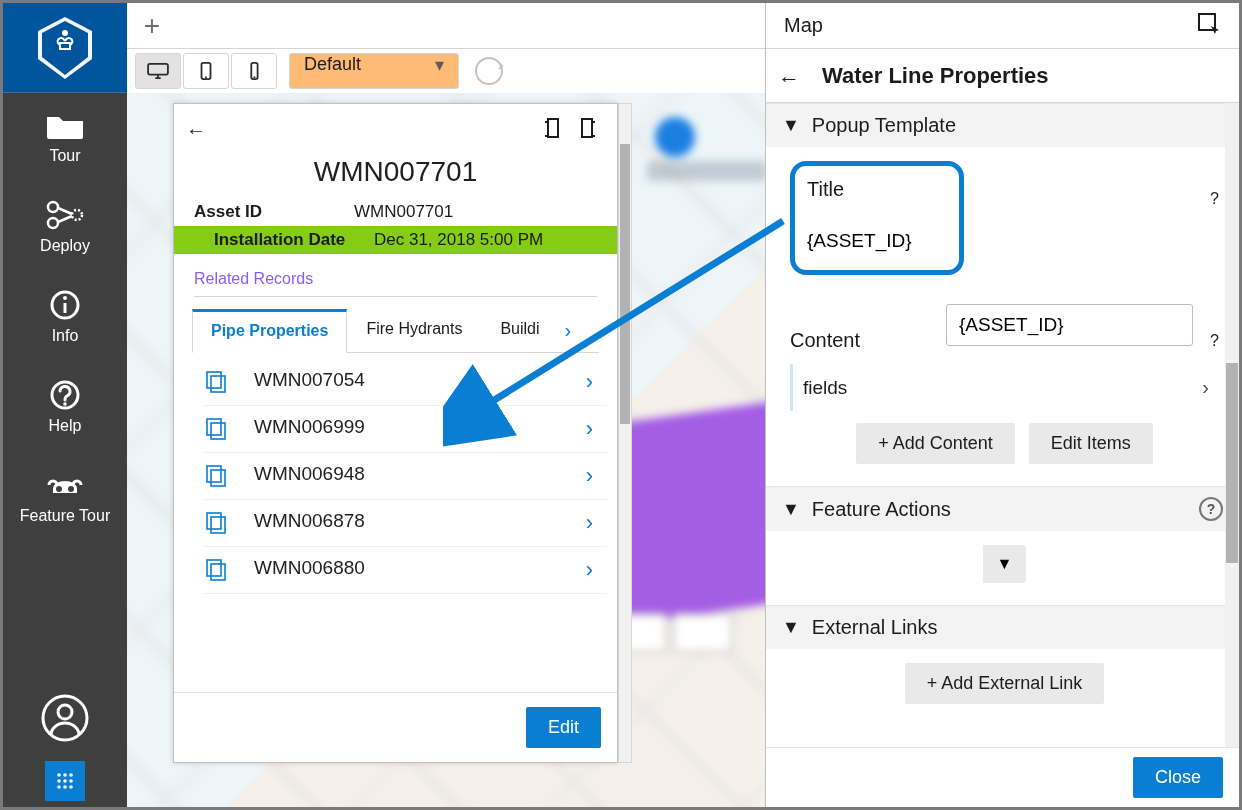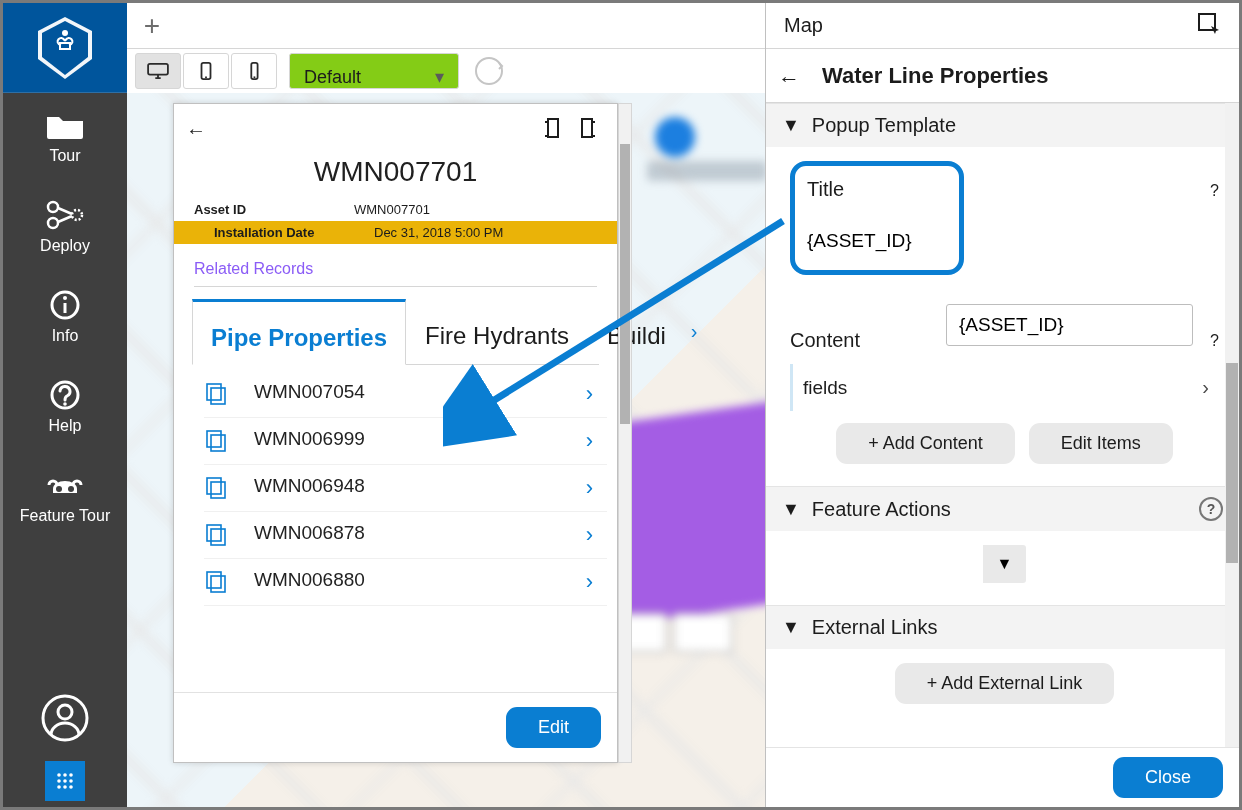--- a/index.html
+++ b/index.html
@@ -24,21 +24,21 @@
   .tabstrip { position:absolute; left:124px; right:0; top:0; height:46px; display:flex; align-items:stretch; background:#fff; border-bottom:1px solid #d6d6d6; }
   .tabstrip .tab { height:100%; padding:0 14px; display:flex; align-items:center; gap:2px; border-right:1px solid #d6d6d6; color:#0a7ed2; font-size:19px; font-weight:600; border-top:4px solid #0a7ed2; background:#fff; min-width:220px; }
   .tabstrip .tab .dots { color:#6d6d6d; padding:0 6px; }
   .tabstrip .new { width:50px; display:flex; align-items:center; justify-content:center; color:#6d6d6d; font-size:28px; cursor:pointer; }
 
   
   .toolrow { position:absolute; left:124px; top:46px; height:44px; display:flex; align-items:center; gap:2px; padding-left:8px; }
   .devbtn { width:46px; height:36px; border:1px solid #d6d6d6; background:#fff; display:flex; align-items:center; justify-content:center; border-radius:3px; }
   .devbtn.sel { background:#e2e2e2; }
   .devbtn svg { width:24px; height:18px; stroke:#2b2b2b; fill:none; stroke-width:2; }
-  .dd { margin-left:10px; height:36px; padding:0 14px; border:1px solid #d6d6d6; border-radius:3px; background:#84cc16; display:flex; align-items:flex-end; gap:12px; font-size:18px; color:#1c1c1c; min-width:170px; justify-content:space-between; }
+  .dd { margin-left:10px; height:36px; padding:0 14px; border:1px solid #d6d6d6; border-radius:3px; background:#fdba74; display:flex; align-items:flex-start; gap:12px; font-size:18px; color:#1c1c1c; min-width:170px; justify-content:space-between; }
   .dd .caret { color:#5b5b5b; }
   .rot { margin-left:10px; width:36px; height:36px; display:flex; align-items:center; justify-content:center; }
   .rot svg { width:34px; height:34px; stroke:#c5c5c5; fill:none; stroke-width:2; }
 
   
   .maparea { position:absolute; left:124px; right:474px; top:90px; bottom:0; overflow:hidden; background:linear-gradient(135deg,#edf5f9 0 60%, #f5f0e9 60% 100%); filter:none; }
   .maparea .mapblur { position:absolute; inset:0; filter:blur(4px); }
   .mapblur .greenish { position:absolute; left:250px; top:270px; width:200px; height:150px; background:#68c58a; border-radius:6px; }
   .mapblur .purple { position:absolute; left:440px; top:320px; width:260px; height:200px; background:#a45de4; border-radius:8px; transform:rotate(-8deg); }
   .mapblur .blue { position:absolute; left:300px; top:130px; width:130px; height:54px; background:#1c7fe0; border-radius:10px; }
@@ -50,40 +50,40 @@
   .mapblur .roads2 { position:absolute; left:-40px; top:-40px; width:800px; height:800px; background:repeating-linear-gradient(-45deg,transparent 0 130px,#e8e8e8 130px 138px); opacity:.5; }
 
   
   .popup { position:absolute; left:170px; top:100px; width:445px; height:660px; background:#fff; border:1px solid #c0c0c0; box-shadow:0 0 6px rgba(0,0,0,.15); display:flex; flex-direction:column; }
   .popup .ptop { height:48px; display:flex; align-items:center; justify-content:space-between; padding:0 12px; }
   .popup .ptop .backarr { font-size:20px; color:#1c1c1c; cursor:pointer; }
   .popup .ptop .ricons { display:flex; gap:18px; }
   .popup .ptop .ricons .ic { width:26px; height:26px; display:flex; align-items:center; justify-content:center; }
   .popup .ptop .ricons svg { width:24px; height:22px; stroke:#1c1c1c; fill:none; stroke-width:2; }
   .popup h2 { margin:4px 0 10px; text-align:center; font-size:28px; font-weight:500; color:#202020; }
-  .popup .fieldrow { display:flex; padding:4px 20px; font-size:13px; }
-  .popup .fieldrow.alt { background:#eab308;padding-left:40px; }
+  .popup .fieldrow { display:flex; padding:4px 20px; font-size:17px; }
+  .popup .fieldrow.alt { background:#84cc16;padding-left:40px; }
   .popup .fieldrow .lbl { flex:0 0 160px; font-weight:600; }
   .popup .section { padding:16px 20px 6px; }
   .popup .section h3 { margin:0 0 8px; font-size:16px; font-weight:400; color:#8b5cf6; }
   .popup .section .hr { height:1px; background:#d6d6d6; }
 
   .rtabs { display:flex; margin:6px 18px 0; border-bottom:1px solid #d6d6d6; }
-  .rtabs .rtab { padding:22px 18px 12px; font-size:24px; color:#1c1c1c; border:1px solid transparent; border-bottom:none; cursor:pointer; white-space:nowrap; }
+  .rtabs .rtab { padding:10px 18px 12px; font-size:16px; color:#1c1c1c; border:1px solid transparent; border-bottom:none; cursor:pointer; white-space:nowrap; }
   .rtabs .rtab.active { color:#0a7ed2; font-weight:600; border:1px solid #d6d6d6; border-bottom:1px solid #fff; border-top:3px solid #0a7ed2; margin-bottom:-1px; }
   .rtabs .scrollright { align-self:center; color:#0a7ed2; font-size:20px; padding:0 6px; cursor:pointer; }
 
   .recs { padding:6px 10px 0 30px; }
   .rec { display:flex; gap:24px; padding:10px 0; border-bottom:1px solid #f0f0f0; cursor:pointer; }
   .rec .ric { width:26px; height:26px; }
   .rec .ric svg { width:26px; height:26px; fill:none; stroke:#0a7ed2; stroke-width:1.6; }
   .rec .rlabel { flex:1; font-size:19px; color:#222; }
   .rec .chev { color:#0a7ed2; font-size:22px; padding-right:14px; }
   .popup .footer-edit { margin-top:auto; display:flex; justify-content:flex-end; padding:14px 16px; border-top:1px solid #e2e2e2; }
-  .btn { padding:10px 32px; background:#0a7ed2; color:#fff; font-size:18px; border:none; border-radius:11px; cursor:pointer; }
+  .btn { padding:10px 22px; background:#0a7ed2; color:#fff; font-size:18px; border:none; border-radius:2px; cursor:pointer; }
   .btn.sec { background:#e9e9e9; color:#1c1c1c; }
 
   
   .popup-scroll { position:absolute; left:615px; top:100px; width:14px; height:660px; background:#f1f1f1; border:1px solid #d6d6d6; }
   .popup-scroll .thumb { position:absolute; left:1px; right:1px; top:40px; height:280px; background:#b2b2b2; }
 
   
   .rightpanel { position:absolute; right:0; top:0; bottom:0; width:474px; background:#fff; border-left:1px solid #c0c0c0; display:flex; flex-direction:column; }
   .rp-head { height:46px; display:flex; align-items:center; justify-content:space-between; padding:0 18px; border-bottom:1px solid #d6d6d6; }
   .rp-head .lbl { font-size:20px; font-weight:500; color:#1c1c1c; }
@@ -99,21 +99,21 @@
   .sect-h { background:#f3f3f3; padding:10px 16px; display:flex; align-items:center; gap:10px; font-size:20px; font-weight:500; justify-content:space-between; }
   .sect-h .left { display:flex; align-items:center; gap:12px; }
   .sect-h .caret { font-size:18px; }
   .sect-h .help { width:24px; height:24px; border:2px solid #777; border-radius:50%; display:flex; align-items:center; justify-content:center; color:#555; font-size:14px; font-weight:700; cursor:pointer; }
   .sect-body { padding:14px 20px 22px 24px; display:flex; flex-direction:column; gap:12px; }
   .sect-body.center { align-items:center; }
   .field-label-row { display:flex; align-items:center; justify-content:space-between; }
   .field-label { font-size:20px; font-weight:500; }
   .title-input { width:100%; padding:10px 12px; font-size:19px; border:1px solid #bdbdbd; border-radius:3px; font-family:inherit;margin-top:15px; }
   .title-box { border:5px solid #0a7ed2; border-radius:16px; padding:12px 12px 14px; width:174px; }
-  .title-wrap { position:relative; display:flex; gap:0; align-items:center; }
+  .title-wrap { position:relative; display:flex; gap:0; align-items:flex-end; }
   .title-right { flex:1; display:flex; flex-direction:column; gap:8px; }
   .fields-row { display:flex; align-items:center; justify-content:space-between; padding:12px 10px; border-left:3px solid #cfe6f5; cursor:pointer; }
   .fields-row .lab { font-size:19px; }
   .fields-row .chev { font-size:20px; color:#4a4a4a; }
   .btnbar { display:flex; gap:14px; justify-content:center; }
   .splitbtn { display:flex; }
   .splitbtn .l { background:#e9e9e9; padding:10px 18px; border:none; font-size:18px; border-radius:3px 0 0 3px; cursor:pointer; border-right:1px solid #c8c8c8; }
   .splitbtn .r { background:#e9e9e9; padding:10px 14px; border:none; font-size:16px; border-radius:0 3px 3px 0; cursor:pointer; }
   .rp-footer { height:60px; display:flex; align-items:center; justify-content:flex-end; padding:0 16px; border-top:1px solid #e4e4e4; }
 

